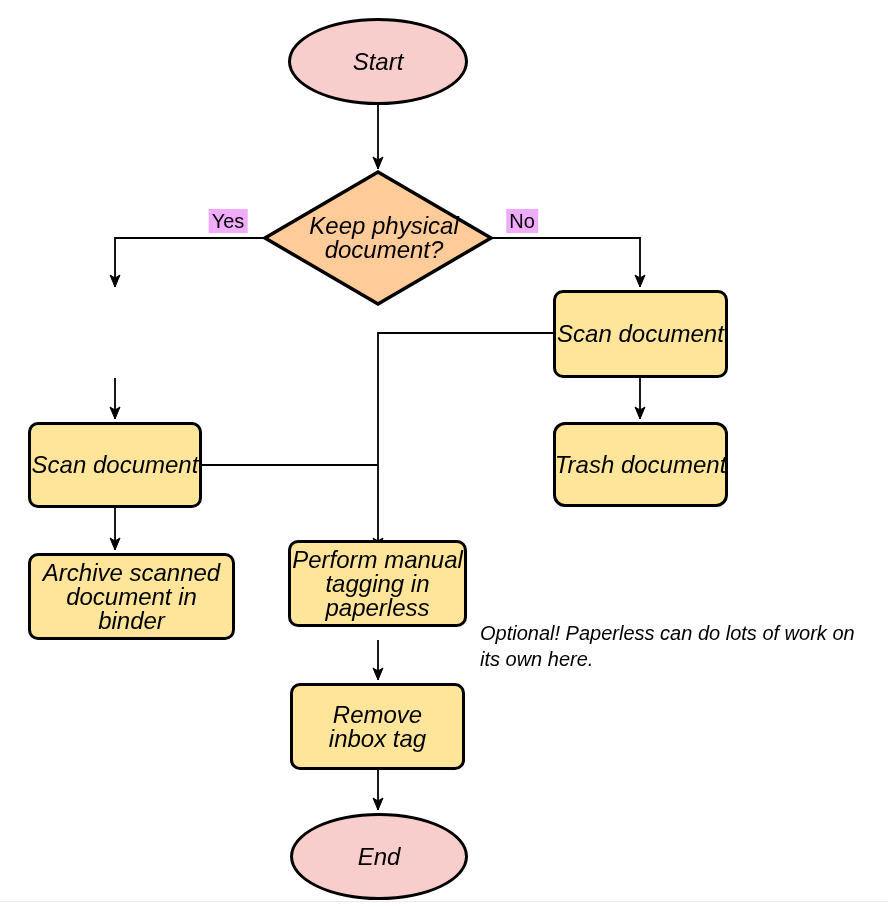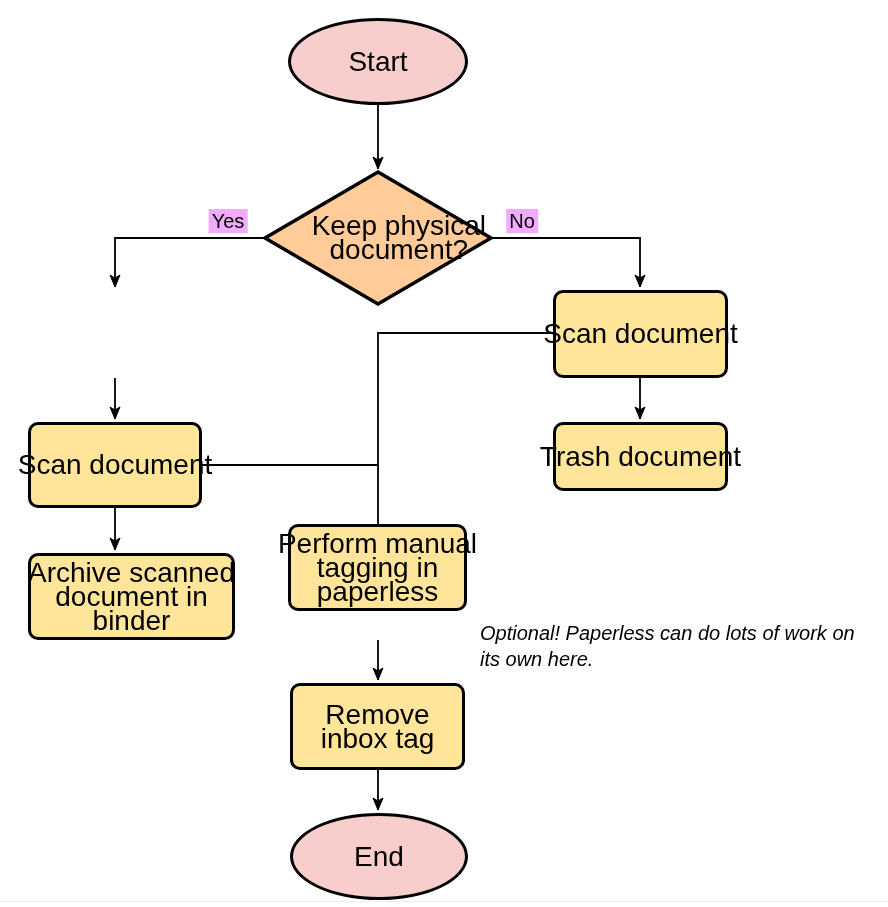--- a/index.html
+++ b/index.html
@@ -38,22 +38,23 @@
     stroke-width: 3.5;
     stroke-linejoin: miter;
   }
   .node {
     position: absolute;
     display: flex;
     align-items: center;
     justify-content: center;
     text-align: center;
     box-sizing: border-box;
-    font-size: 28px;
+    font-size: 24px;
     line-height: 24px;
+    font-style: italic;
   }
   .node .label {
     white-space: pre;
   }
   .process {
     background: var(--process-fill, #ffe599);
     border: 3px solid var(--stroke, #000);
     border-radius: 10px;
   }
   .terminal {
@@ -113,21 +114,21 @@
     <path class="edge" d="M378,640 L378,680"></path>
     <path class="edge" d="M378,770 L378,810"></path>
 
     <polygon class="decision-shape" points="378,172 491,238 378,304 265,238"></polygon>
   </svg>
 
   <div class="node terminal" style="left:288px; top:18px; width:180px; height:87px;">
     <span class="label">Start</span>
   </div>
 
-  <div class="node decision-label" style="left:270px; top:205px; width:216px; height:66px;justify-content:flex-end;">
+  <div class="node decision-label" style="left:276px; top:205px; width:216px; height:66px;">
     <span class="label">Keep physical
 document?</span>
   </div>
 
   <div class="edge-label" style="left:228px; top:221px;">Yes</div>
 
   <div class="edge-label" style="left:522px; top:221px;">No</div>
 
 
   <div class="node process" style="left:28px; top:422px; width:174px; height:86px;">
@@ -137,25 +138,25 @@
   <div class="node process" style="left:28px; top:553px; width:207px; height:87px;justify-content:center;">
     <span class="label">Archive scanned
 document in
 binder</span>
   </div>
 
   <div class="node process" style="left:553px; top:290px; width:175px; height:88px;">
     <span class="label">Scan document</span>
   </div>
 
-  <div class="node process" style="left:553px; top:422px; width:175px; height:69px;">
+  <div class="node process" style="left:553px; top:422px; width:175px; height:85px;border-radius:12px;">
     <span class="label">Trash document</span>
   </div>
 
-  <div class="node process" style="left:288px; top:524px; width:179px; height:87px;">
+  <div class="node process" style="left:288px; top:540px; width:179px; height:87px;">
     <span class="label">Perform manual
 tagging in
 paperless</span>
   </div>
 
   <div class="annotation" style="left:480px; top:592px;margin-top:28px;">Optional! Paperless can do lots of work on
 its own here.</div>
 
   <div class="node terminal" style="left:290px; top:813px; width:178px; height:87px;">
     <span class="label">End</span>

